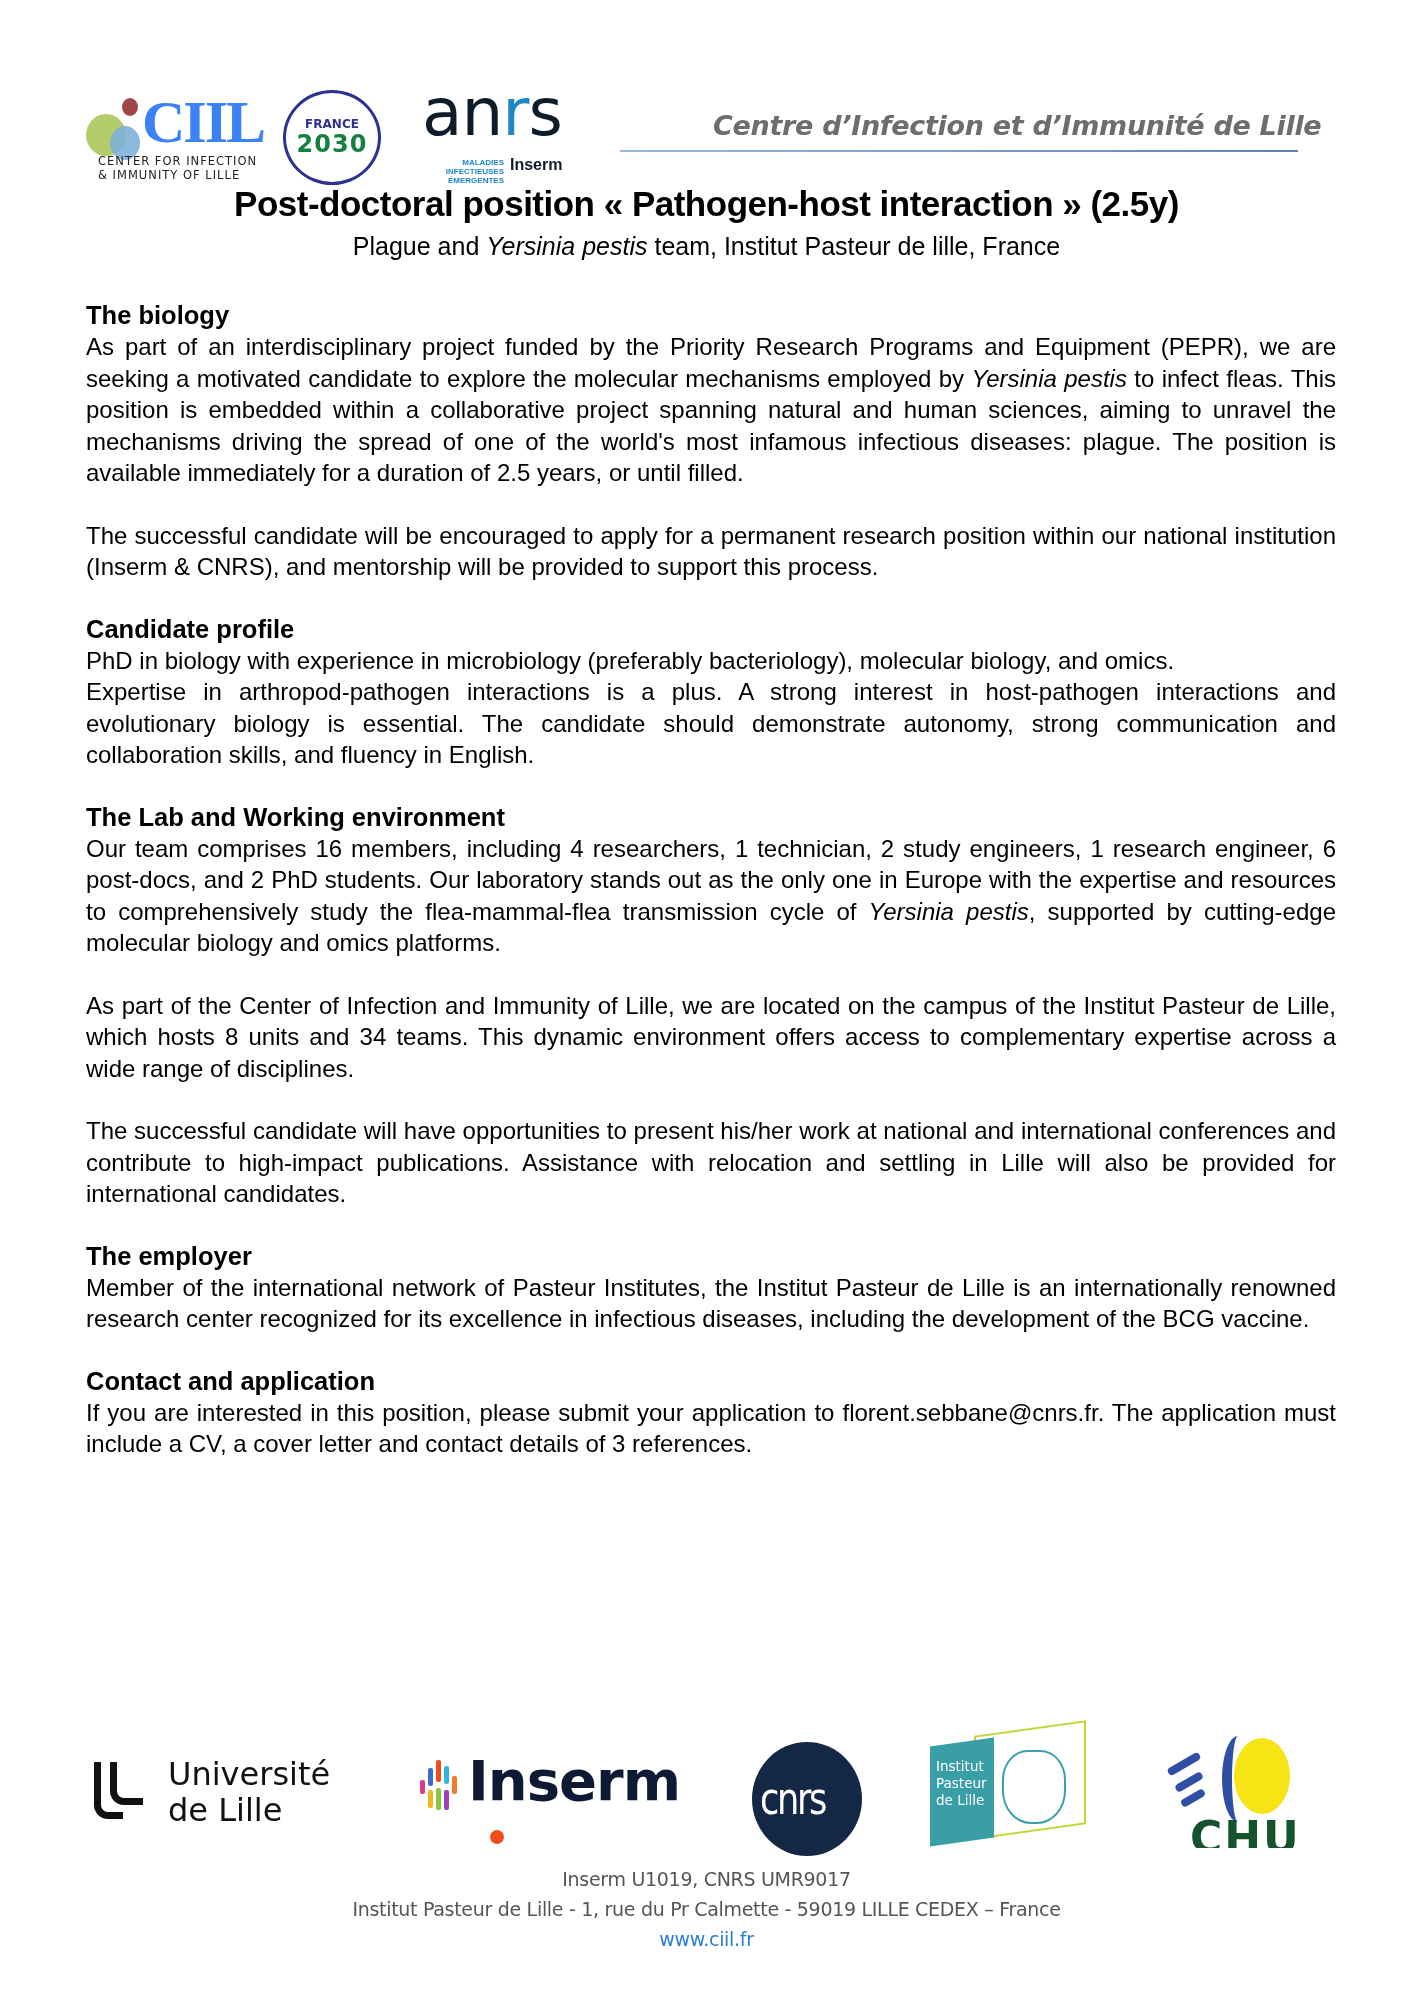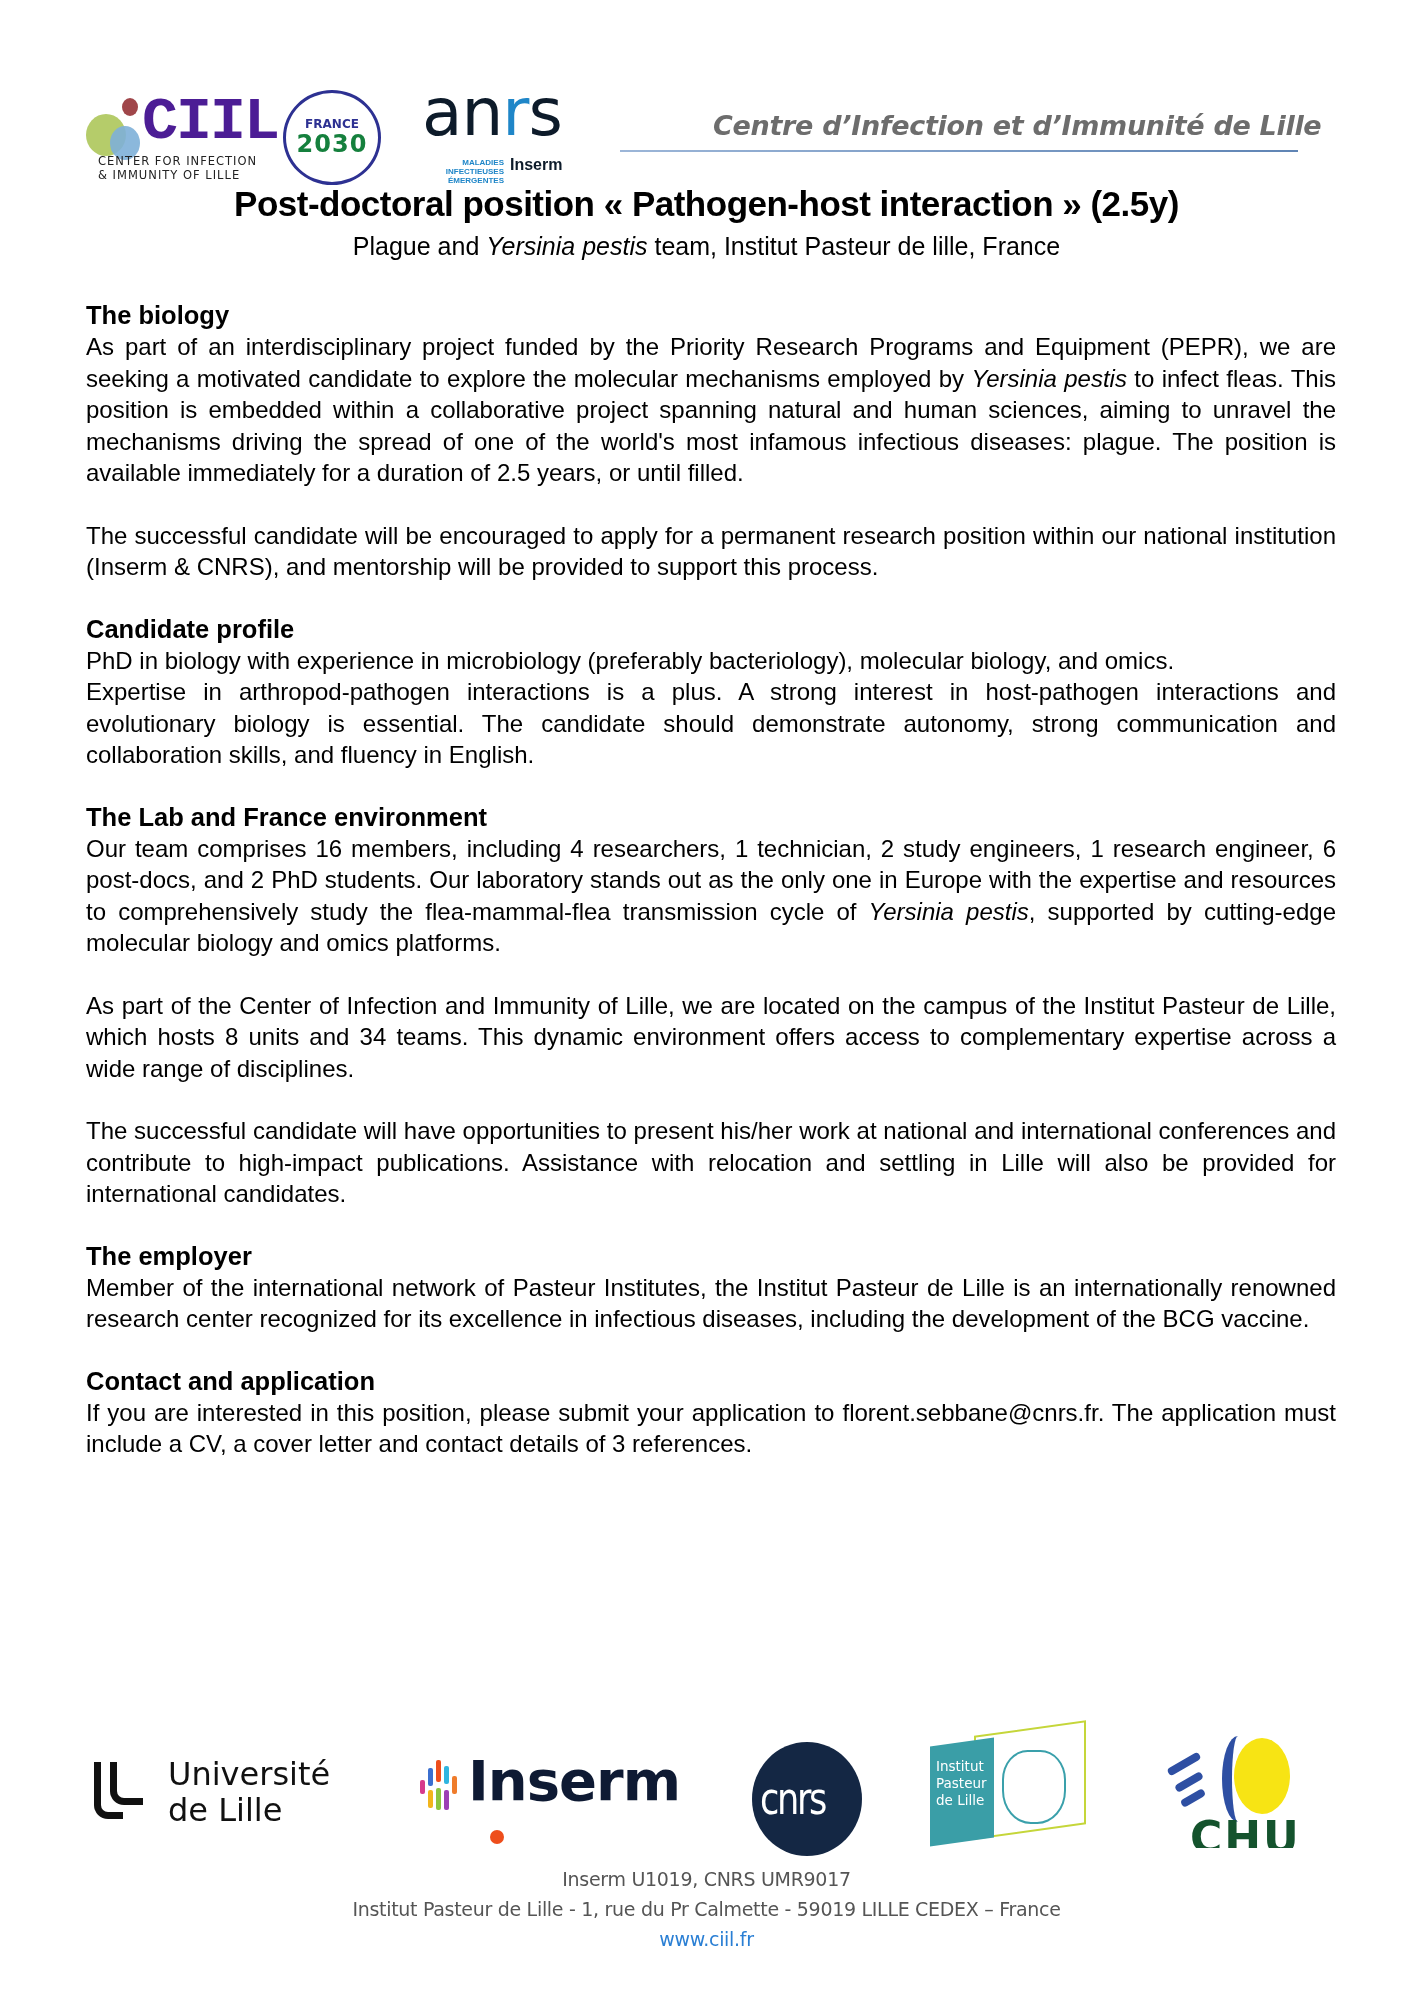--- a/index.html
+++ b/index.html
@@ -5,21 +5,21 @@
   html, body { margin: 0; padding: 0; background: #ffffff; }
   body { width: 1413px; height: 2000px; position: relative; overflow: hidden;
          font-family: "Liberation Sans", sans-serif; color: #000; }
   .abs { position: absolute; }
 
   
   #ciil-logo { left: 84px; top: 92px; width: 185px; height: 92px; }
   .ciil-dot-green { position:absolute; left:2px; top:22px; width:40px; height:42px; border-radius:50%; background:#b5cc6a; }
   .ciil-dot-blue { position:absolute; left:26px; top:34px; width:30px; height:34px; border-radius:50%; background:#7eb0d8; opacity:.9; }
   .ciil-dot-red { position:absolute; left:38px; top:6px; width:16px; height:18px; border-radius:50%; background:#a0464a; }
-  .ciil-word { position:absolute; left:58px; top:-4px; font-family:Liberation Mono, monospace; font-weight:bold; font-size:60px; letter-spacing:-2px; color:#4c1d95; }
+  .ciil-word { position:absolute; left:58px; top:-4px; font-family:Liberation Serif, serif; font-weight:bold; font-size:60px; letter-spacing:-2px; color:#3b82f6; }
   .ciil-sub { position:absolute; left:14px; top:62px; font-family:"DejaVu Sans", sans-serif; font-size:11.5px; line-height:14px; letter-spacing:1px; color:#222; }
 
   #france2030 { left: 283px; top: 90px; width: 98px; height: 95px; border: 3px solid #2d3192; border-radius: 50%; box-sizing: border-box; text-align:center; }
   .f2030-top { font-family:"DejaVu Sans", sans-serif; font-weight:bold; font-size:12px; color:#2d3192; margin-top:24px; }
   .f2030-num { font-family:"DejaVu Sans", sans-serif; font-weight:bold; font-size:24px; color:#15803d; letter-spacing:1px; line-height:26px; }
 
   #anrs { left: 418px; top: 84px; width: 195px; height: 102px; }
   .anrs-word { position:absolute; left:4px; top:-10px; font-family:"DejaVu Sans", sans-serif; font-size:66px; letter-spacing:-1px; color:#0d1b2a; }
   .anrs-word .r { color:#1f86c8; }
   .anrs-sub { position:absolute; left:6px; top:74px; font-family:"Liberation Sans", sans-serif; font-weight:bold; font-size:8px; line-height:9px; color:#1f86c8; text-align:right; width:80px; }
@@ -114,21 +114,21 @@
     <p class="para"><span>As part of an interdisciplinary project funded by the Priority Research Programs and Equipment (PEPR), we are seeking a motivated candidate to explore the molecular mechanisms employed by </span><em>Yersinia pestis</em><span> to infect fleas. This position is embedded within a collaborative project spanning natural and human sciences, aiming to unravel the mechanisms driving the spread of one of the world's most infamous infectious diseases: plague. The position is available immediately for a duration of 2.5 years, or until filled.</span></p>
     <p class="para">The successful candidate will be encouraged to apply for a permanent research position within our national institution (Inserm &amp; CNRS), and mentorship will be provided to support this process.</p>
   </div>
 
   <div class="section">
     <h2 class="section-heading">Candidate profile</h2>
     <p class="para"><span style="display:block;text-align:left">PhD in biology with experience in microbiology (preferably bacteriology), molecular biology, and omics.</span><span>Expertise in arthropod-pathogen interactions is a plus. A strong interest in host-pathogen interactions and evolutionary biology is essential. The candidate should demonstrate autonomy, strong communication and collaboration skills, and fluency in English.</span></p>
   </div>
 
   <div class="section">
-    <h2 class="section-heading">The Lab and France environment</h2>
+    <h2 class="section-heading">The Lab and Working environment</h2>
     <p class="para"><span>Our team comprises 16 members, including 4 researchers, 1 technician, 2 study engineers, 1 research engineer, 6 post-docs, and 2 PhD students. Our laboratory stands out as the only one in Europe with the expertise and resources to comprehensively study the flea-mammal-flea transmission cycle of </span><em>Yersinia pestis</em><span>, supported by cutting-edge molecular biology and omics platforms.</span></p>
     <p class="para">As part of the Center of Infection and Immunity of Lille, we are located on the campus of the Institut Pasteur de Lille, which hosts 8 units and 34 teams. This dynamic environment offers access to complementary expertise across a wide range of disciplines.</p>
     <p class="para">The successful candidate will have opportunities to present his/her work at national and international conferences and contribute to high-impact publications. Assistance with relocation and settling in Lille will also be provided for international candidates.</p>
   </div>
 
   <div class="section">
     <h2 class="section-heading">The employer</h2>
     <p class="para">Member of the international network of Pasteur Institutes, the Institut Pasteur de Lille is an internationally renowned research center recognized for its excellence in infectious diseases, including the development of the BCG vaccine.</p>
   </div>
 

